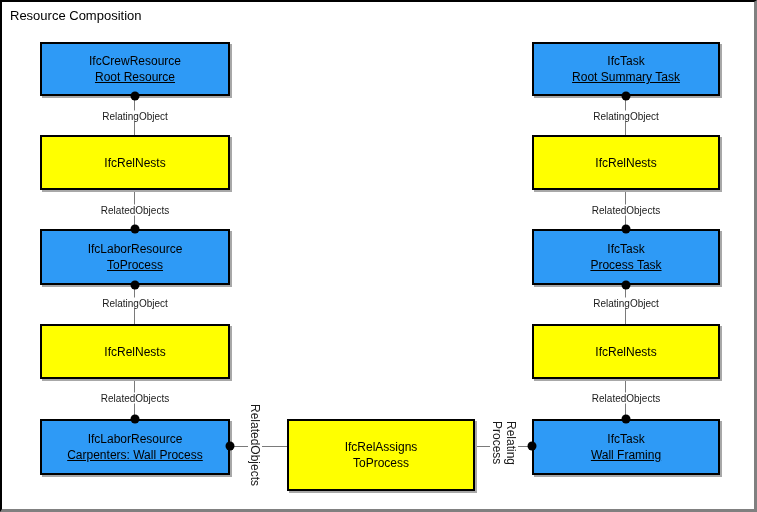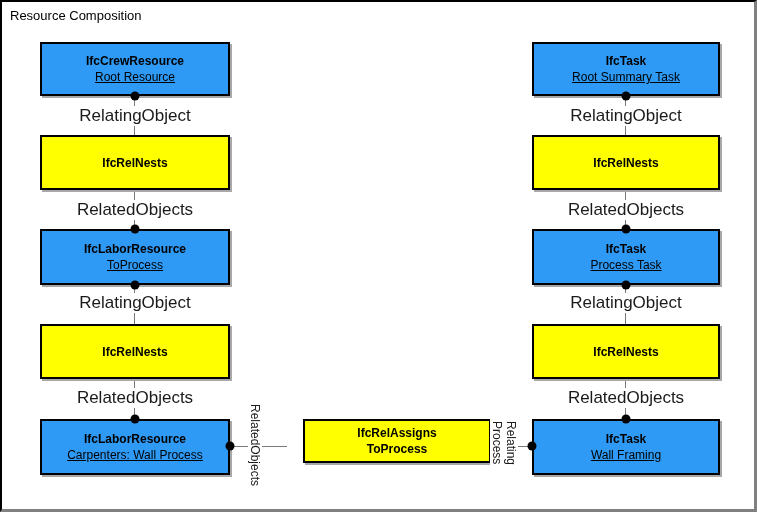--- a/index.html
+++ b/index.html
@@ -35,21 +35,21 @@
     flex-direction: column;
     align-items: center;
     justify-content: center;
     text-align: center;
     line-height: 16px;
     font-size: 12px;
   }
   .box.blue   { background: #2e9af6; width: 190px; }
   .box.yellow { background: #ffff00; width: 190px; justify-content: center; }
   .box.center-box { background: #ffff00; width: 188px; }
-  .box-title    { font-weight: bold; }
+  .box-title    { font-weight: normal; }
   .box-subtitle { font-weight: normal; text-decoration: underline; }
   .vline {
     position: absolute;
     width: 1px;
     background: #7a7a7a;
   }
   .hline {
     position: absolute;
     height: 1px;
     background: #7a7a7a;
@@ -60,21 +60,21 @@
     height: 9px;
     background: #000;
     border-radius: 50%;
     transform: translate(-50%, -50%);
   }
   .edge-label {
     position: absolute;
     transform: translate(-50%, -50%);
     background: #fff;
     padding: 0 3px;
-    font-size: 17px;
+    font-size: 10px;
     white-space: nowrap;
     color: #1a1a1a;
   }
   .edge-label-rot {
     position: absolute;
     transform: translate(-50%, -50%);
     writing-mode: vertical-rl;
     background: #fff;
     padding: 3px 0;
     font-size: 12px;
@@ -135,21 +135,21 @@
     <div class="box-subtitle">Process Task</div>
   </div>
   <div class="box yellow" style="left:530px; top:322px; height:55px; width:188px;">
     <div class="box-title">IfcRelNests</div>
   </div>
   <div class="box blue" style="left:530px; top:417px; height:56px; width:188px;">
     <div class="box-title">IfcTask</div>
     <div class="box-subtitle">Wall Framing</div>
   </div>
 
-  <div class="box center-box" style="left:285px; top:417px; height:44px;margin-left:16px;">
+  <div class="box center-box" style="left:285px; top:417px; height:72px;">
     <div class="box-title">IfcRelAssigns</div>
     <div class="box-title">ToProcess</div>
   </div>
 
   <div class="dot" style="left:133px; top:94px;"></div>
   <div class="dot" style="left:133px; top:227px;"></div>
   <div class="dot" style="left:133px; top:283px;"></div>
   <div class="dot" style="left:133px; top:417px;"></div>
 
   <div class="dot" style="left:624px; top:94px;"></div>

